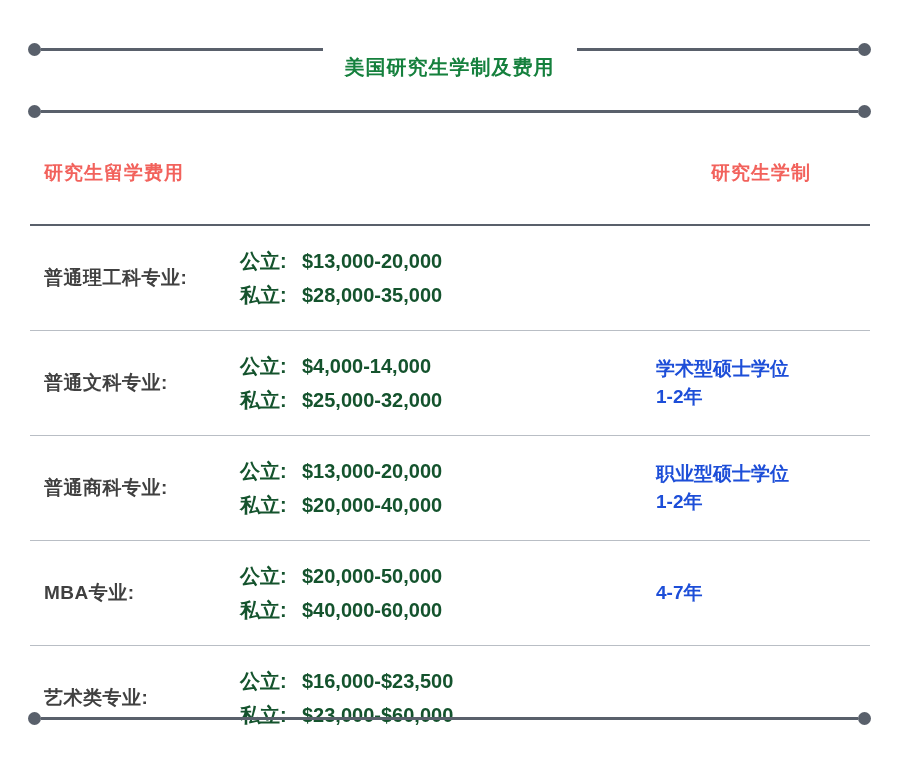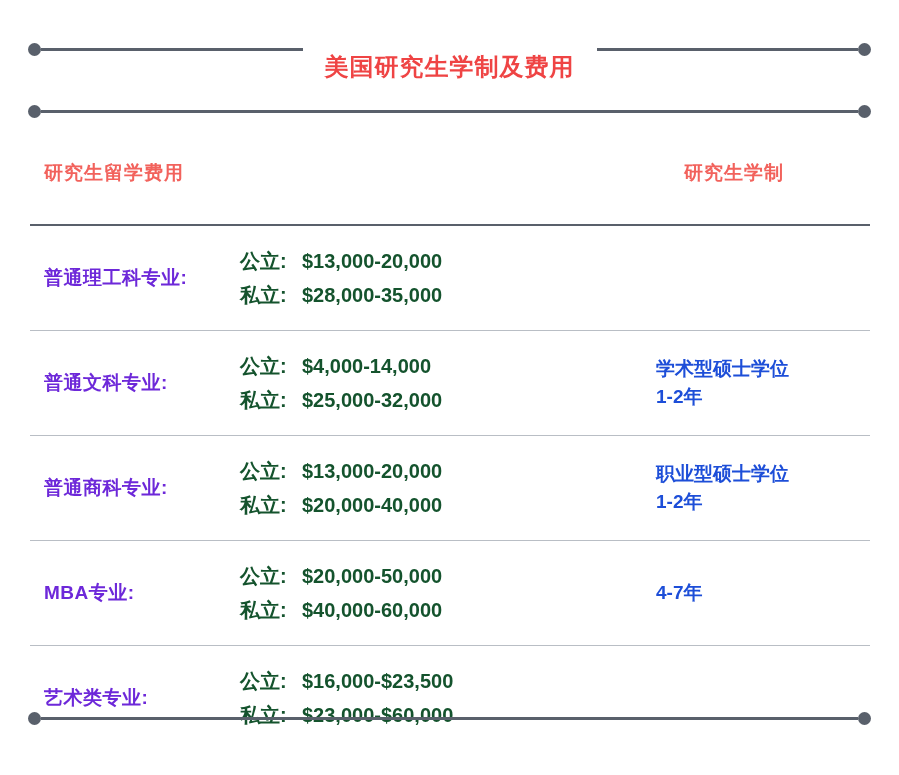--- a/index.html
+++ b/index.html
@@ -41,24 +41,24 @@
     flex: 0 0 auto;
   }
   .rule {
     height: 3px;
     background: #59606b;
     flex: 1 1 auto;
   }
   .title-text {
     flex: 0 0 auto;
     padding: 0 22px;
-    font-size: 24px;
+    font-size: 20px;
     font-weight: bold;
     letter-spacing: 1px;
-    color: #ef4444;
+    color: #15803d;
     white-space: nowrap;
     margin-top: 36px;
   }
 
   
   .divider-row {
     position: absolute;
     left: 28px;
     width: 843px;
     height: 13px;
@@ -71,21 +71,21 @@
 
   
   .col-head {
     position: absolute;
     font-size: 19px;
     font-weight: bold;
     color: #f2625c;
     letter-spacing: 1px;
   }
   .col-head-left { left: 44px; top: 160px; }
-  .col-head-right { left: 684px; top: 160px; font-family: Liberation Mono, monospace; }
+  .col-head-right { left: 711px; top: 160px; font-family: Liberation Mono, monospace; }
 
   
   .table {
     position: absolute;
     left: 30px;
     top: 224px;
     width: 840px;
   }
   .row {
     position: relative;
@@ -101,21 +101,21 @@
     width: 100%;
     min-height: 104px;
     align-items: center;
   }
   .cell-major {
     flex: 0 0 204px;
     padding-left: 14px;
     box-sizing: border-box;
     font-size: 19px;
     font-weight: bold;
-    color: #6d28d9;
+    color: #404040;
     letter-spacing: 0.5px;
   }
   .cell-fees {
     flex: 0 0 400px;
     box-sizing: border-box;
     padding-left: 6px;
   }
   .fee-line {
     font-size: 20px;
     font-weight: bold;

